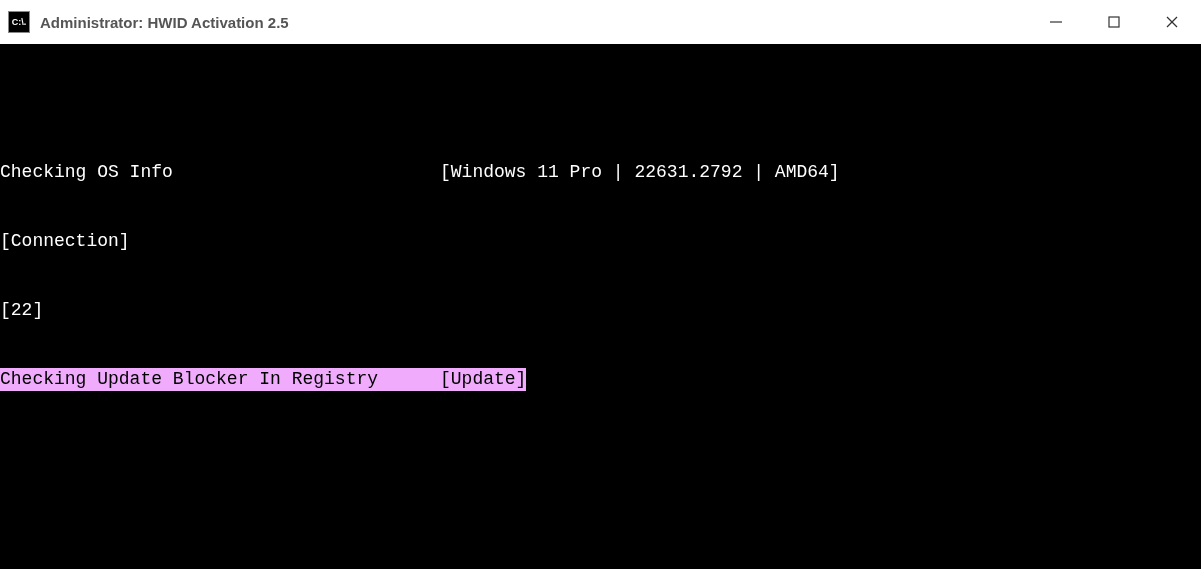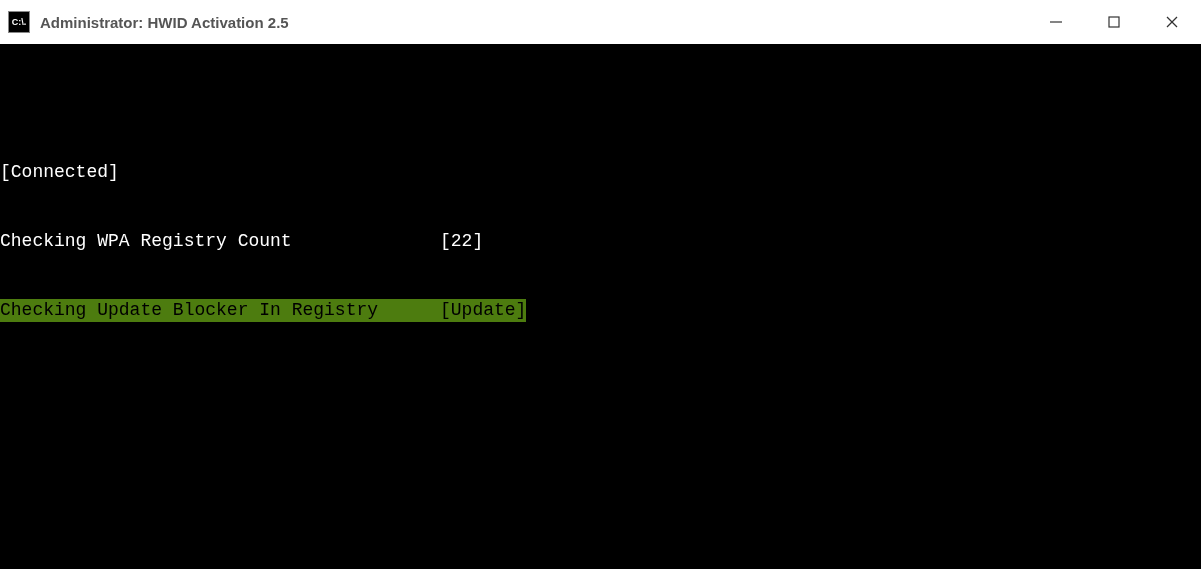--- a/index.html
+++ b/index.html
@@ -55,21 +55,21 @@
     padding: 2px 0 0 0;
     color: #fff;
     white-space: pre;
   }
   .row { display: flex; }
   .col-label { width: 440px; flex: 0 0 440px; }
   .col-value { flex: 0 0 auto; }
   .blank { height: 23px; }
 
   .highlight-row {
-    background: #4d7c0f;
+    background: #f0abfc;
     color: #000;
     display: inline-flex;
   }
 </style>
 </head>
 <body>
 
 <div class="titlebar">
   <div class="app-icon">C:\.</div>
   <div class="title-text">Administrator:   HWID Activation 2.5</div>
@@ -90,24 +90,27 @@
           <line x1="2" y1="2" x2="12" y2="12" stroke="#333" stroke-width="1.2"></line>
           <line x1="12" y1="2" x2="2" y2="12" stroke="#333" stroke-width="1.2"></line>
         </svg>
     </div>
   </div>
 </div>
 
 <div class="terminal">
   <div class="blank"></div>
   <div class="row">
-    <span class="col-value">[Connected]</span>
+    <span class="col-label">Checking OS Info</span>
+    <span class="col-value">[Windows 11 Pro | 22631.2792 | AMD64]</span>
   </div>
   <div class="row">
-    <span class="col-label">Checking WPA Registry Count</span>
+    <span class="col-value">[Connection]</span>
+  </div>
+  <div class="row">
     <span class="col-value">[22]</span>
   </div>
   <div><span class="highlight-row"><span class="col-label">Checking Update Blocker In Registry</span><span class="col-value">[Update]</span></span></div>
   <div class="blank"></div>
   
   
   
   
   
   

